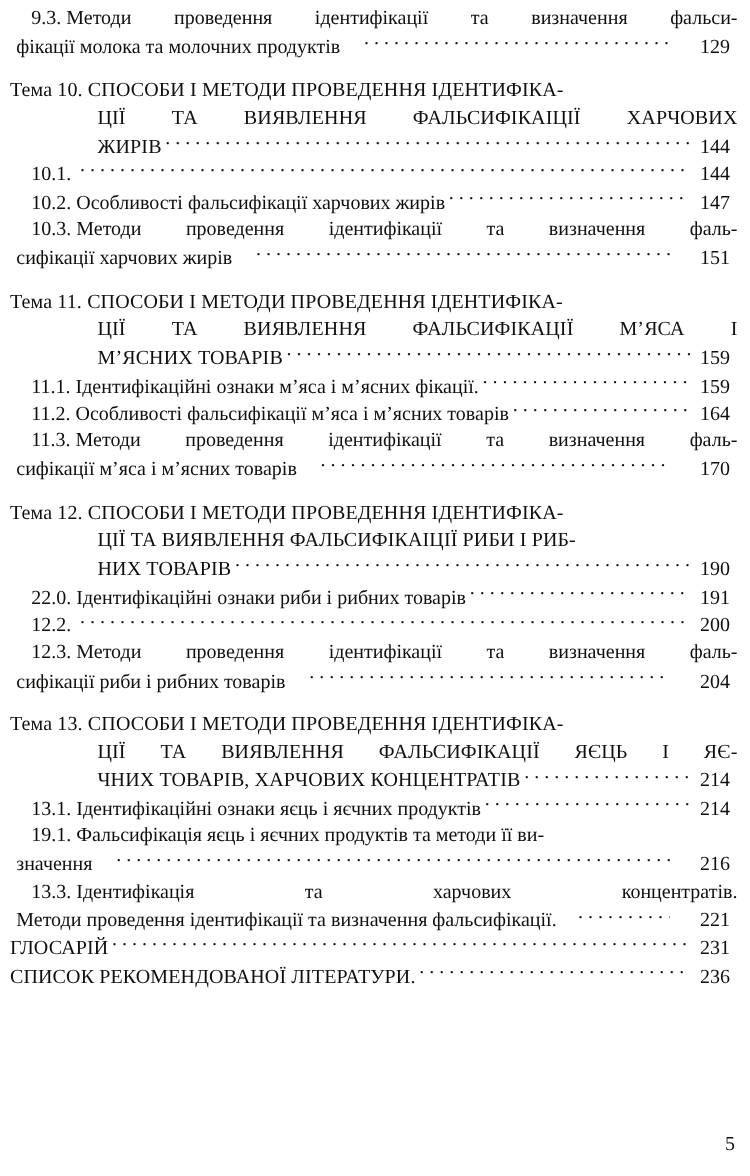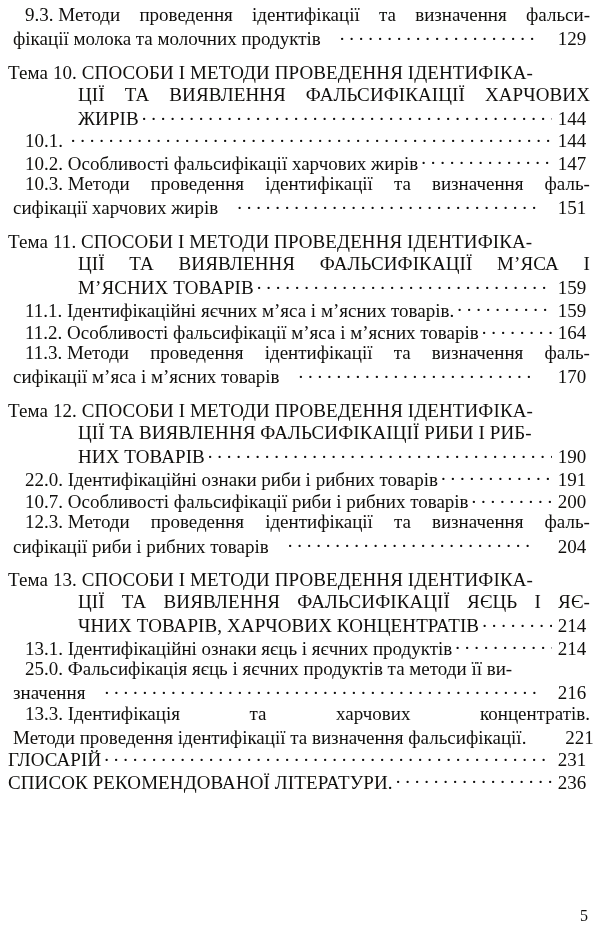--- a/index.html
+++ b/index.html
@@ -22,21 +22,21 @@
     left: 0;
     top: 0;
     width: 600px;
     padding: 4px 10px 0 8px;
     box-sizing: border-box;
   }
 
   
   .entry {
     position: relative;
-    font-size: 19px;
+    font-size: 16px;
     line-height: 22.3px;
   }
   .entry.theme { margin-top: 13px; }
   .entry.sub   { margin-top: 0px; }
   .entry.flat  { margin-top: 0px; }
 
   
   .line {
     display: flex;
     align-items: baseline;
@@ -175,21 +175,21 @@
       </div>
       <div class="line ind-hang">
         <span class="txt caps">М’ЯСНИХ ТОВАРІВ</span>
         <span class="leader"></span>
         <span class="pg">159</span>
       </div>
     </div>
     <div class="entry sub">
       <div class="line ind-sub">
         <span class="num">11.1. </span>
-        <span class="txt">Ідентифікаційні яєчних м’яса і м’ясних товарів.</span>
+        <span class="txt">Ідентифікаційні ознаки м’яса і м’ясних фікації.</span>
         <span class="leader"></span>
         <span class="pg">159</span>
       </div>
     </div>
     <div class="entry sub">
       <div class="line ind-sub">
         <span class="num">11.2. </span>
         <span class="txt">Особливості фальсифікації м’яса і м’ясних товарів</span>
         <span class="leader"></span>
         <span class="pg">164</span>
@@ -223,22 +223,21 @@
     <div class="entry sub">
       <div class="line ind-sub">
         <span class="num">22.0. </span>
         <span class="txt">Ідентифікаційні ознаки риби і рибних товарів</span>
         <span class="leader"></span>
         <span class="pg">191</span>
       </div>
     </div>
     <div class="entry sub">
       <div class="line ind-sub">
-        <span class="num">10.7. </span>
-        <span class="txt">Особливості фальсифікації риби і рибних товарів</span>
+        <span class="num">12.2. </span>
         <span class="leader"></span>
         <span class="pg">200</span>
       </div>
     </div>
     <div class="entry sub">
       <div class="line ind-sub">
         <span class="num">12.3. </span>
         <span class="just"><span>Методи</span><span>проведення</span><span>ідентифікації</span><span>та</span><span>визначення</span><span>фаль-</span></span>
       </div>
       <div class="line ind-cont">
@@ -264,21 +263,21 @@
     <div class="entry sub">
       <div class="line ind-sub">
         <span class="num">13.1. </span>
         <span class="txt">Ідентифікаційні ознаки яєць і яєчних продуктів</span>
         <span class="leader"></span>
         <span class="pg">214</span>
       </div>
     </div>
     <div class="entry sub">
       <div class="line ind-sub">
-        <span class="num">25.0. </span>
+        <span class="num">19.1. </span>
         <span class="txt">Фальсифікація яєць і яєчних продуктів та методи її ви-</span>
       </div>
       <div class="line ind-cont">
         <span class="txt">значення</span>
         <span class="leader"></span>
         <span class="pg">216</span>
       </div>
     </div>
     <div class="entry sub">
       <div class="line ind-sub">

